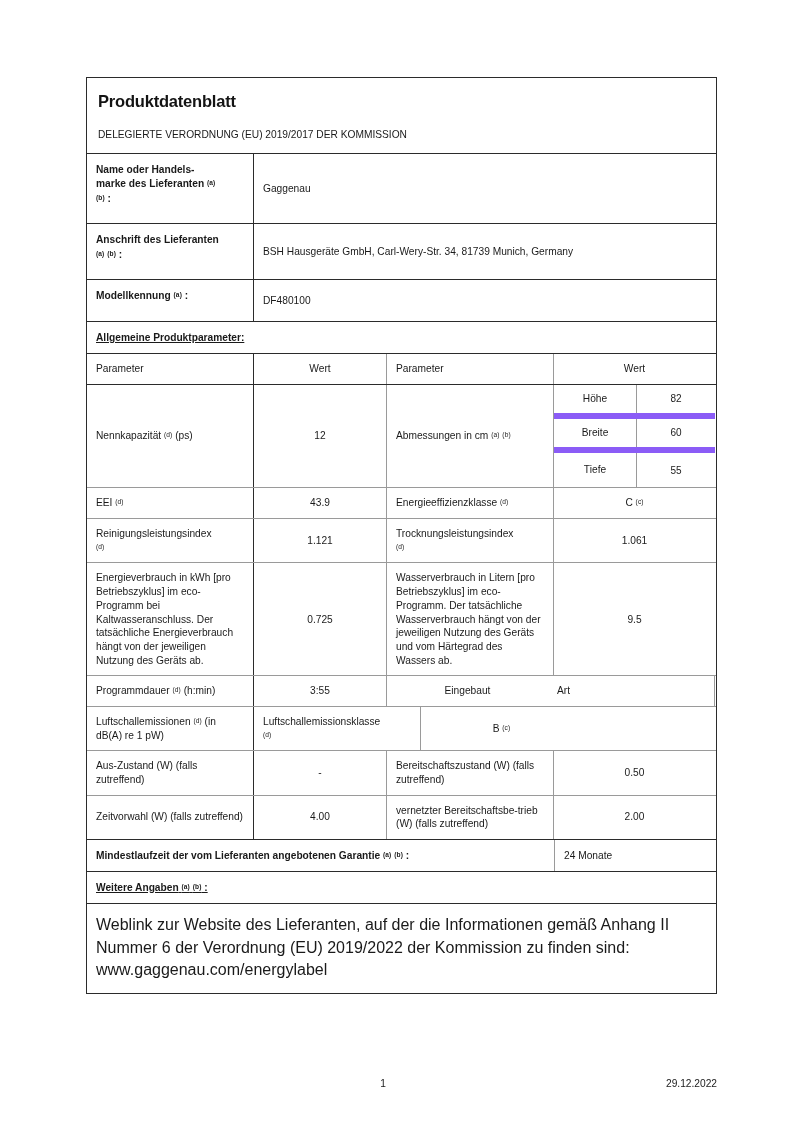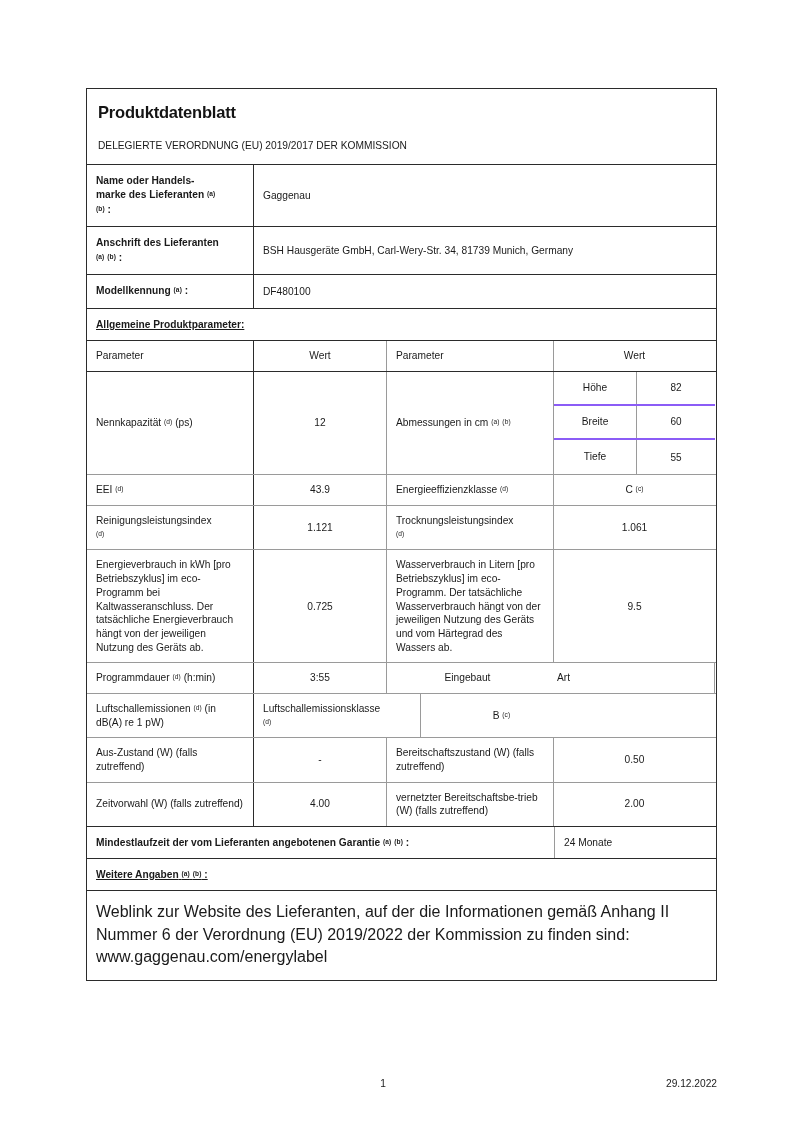--- a/index.html
+++ b/index.html
@@ -19,21 +19,21 @@
     position: relative;
     width: 802px;
     height: 1134px;
     box-sizing: border-box;
   }
 
   
   .sheet {
     position: absolute;
     left: 86px;
-    top: 88px;
+    top: 77px;
     width: 631px;
     box-sizing: border-box;
     border: 1.5px solid #2b2b2b;
     background: #fff;
   }
 
   .row {
     display: flex;
     border-bottom: 1px solid #9a9a9a;
     box-sizing: border-box;
@@ -76,21 +76,21 @@
     margin: 0;
     color: #1a1a1a;
   }
 
   
   .lab {
     width: 167px;
     flex: 0 0 167px;
     font-weight: bold;
     font-size: 10.2px;
-    padding: 9px 9px 9px 9px;
+    padding: 9px 9px 17px 9px;
     line-height: 1.42;
     box-sizing: border-box;
     border-right: 1.5px solid #2b2b2b;
   }
   .val {
     flex: 1 1 auto;
     font-size: 10.2px;
     padding: 9px 9px;
     box-sizing: border-box;
     display: flex;
@@ -101,21 +101,21 @@
     font-weight: bold;
     font-size: 10.2px;
     padding: 10px 9px;
     text-decoration: underline;
   }
 
   
   .c4.subtable { padding: 0; }
   .subrow {
     display: flex;
-    border-bottom: 2px solid #8b5cf6;
+    border-bottom: 6px solid #8b5cf6;
     height: 34.3px;
     box-sizing: border-box;
   }
   .subrow:last-child { border-bottom: none; }
   .sub-lab {
     width: 82px;
     flex: 0 0 82px;
     border-right: 1px solid #9a9a9a;
     display: flex;
     align-items: center;

